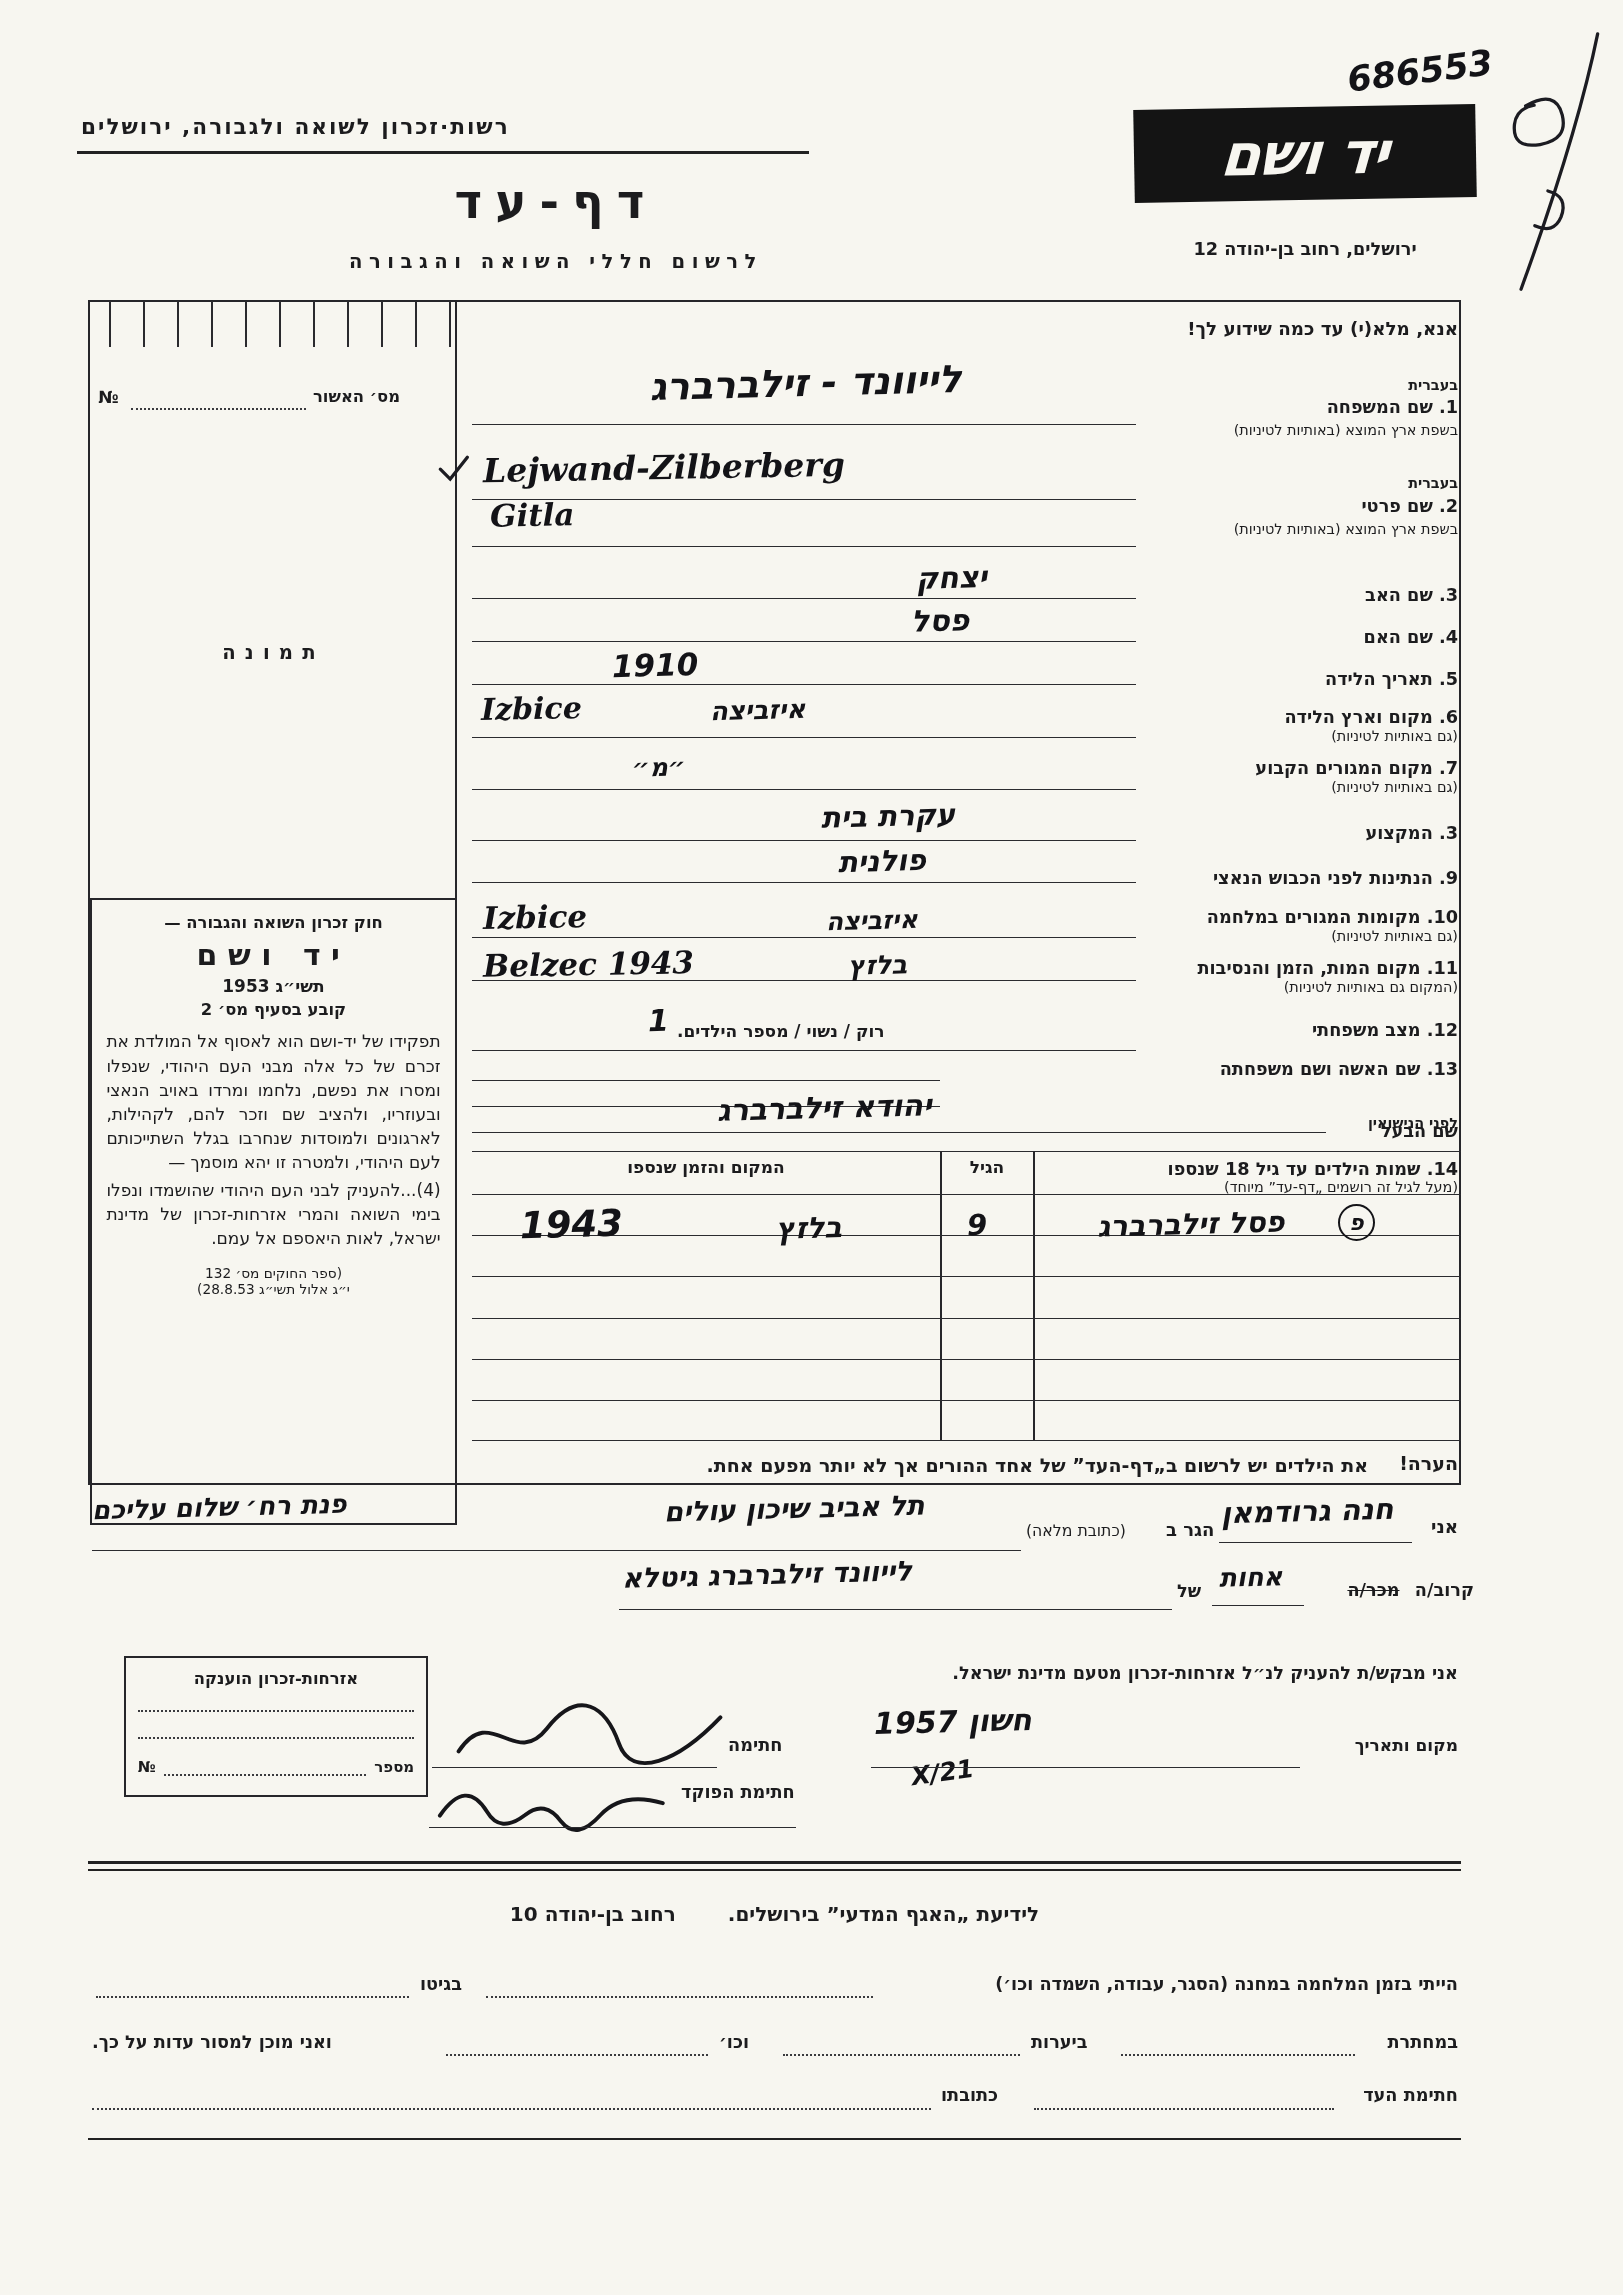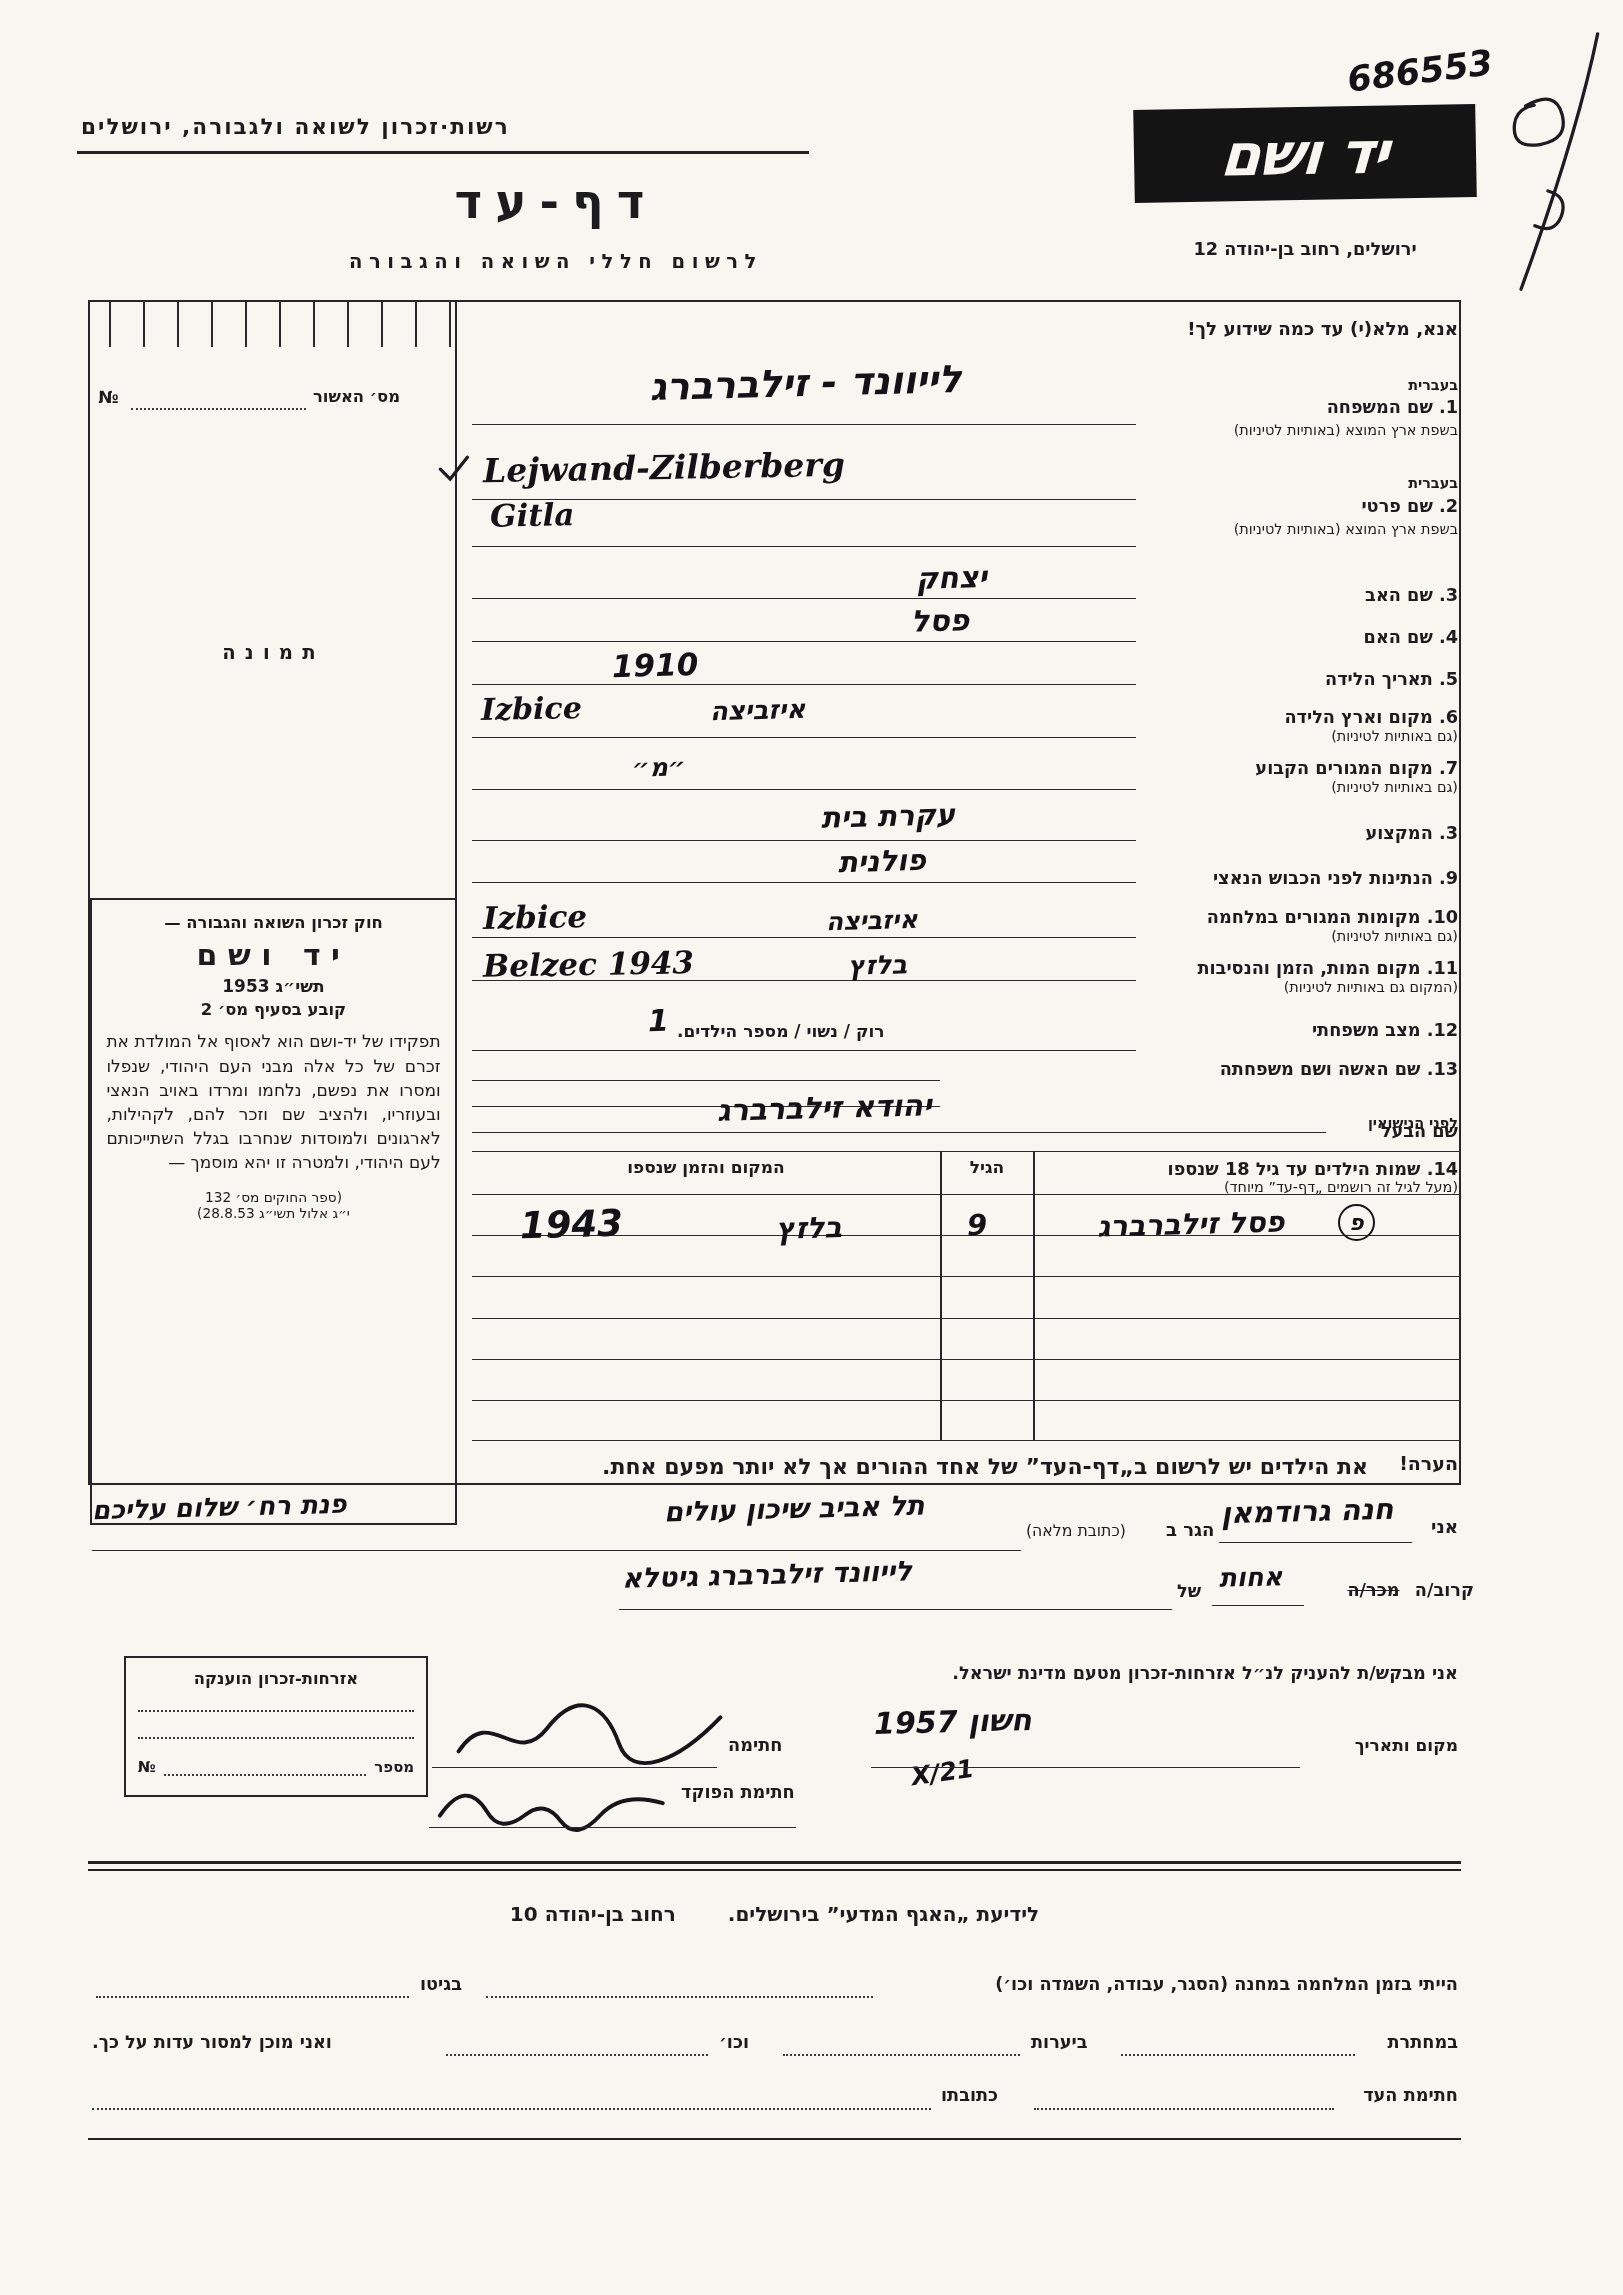--- a/index.html
+++ b/index.html
@@ -58,20 +58,21 @@
   <div class="abs center" style="left:92px;top:641px;width:363px;font-size:19.6px;font-weight:700;letter-spacing:9.2px;">תמונה</div>
 
   <div class="vln" style="left:455px;top:300px;height:598px;"></div>
 
   <div class="bx" style="left:90px;top:898px;width:367px;height:627px;padding:13px 14.4px;text-align:center;">
     <div style="font-size:16.4px;font-weight:700;">חוק זכרון השואה והגבורה —</div>
     <div style="font-size:30px;font-weight:700;letter-spacing:10.5px;margin-top:5.2px;">יד ושם</div>
     <div style="font-size:17px;font-weight:700;margin-top:3.9px;">תשי״ג 1953</div>
     <div style="font-size:16.4px;font-weight:700;margin-top:3.9px;margin-bottom:10.5px;">קובע בסעיף מס׳ 2</div>
     <div style="font-size:17px;line-height:1.42;text-align:justify;">תפקידו של יד-ושם הוא לאסוף אל המולדת את זכרם של כל אלה מבני העם היהודי, שנפלו ומסרו את נפשם, נלחמו ומרדו באויב הנאצי ובעוזריו, ולהציב שם וזכר להם, לקהילות, לארגונים ולמוסדות שנחרבו בגלל השתייכותם לעם היהודי, ולמטרה זו יהא מוסמך —</div>
+    <div style="font-size:17px;line-height:1.42;text-align:justify;margin-top:3.9px;">(4)...להעניק לבני העם היהודי שהושמדו ונפלו בימי השואה והמרי אזרחות-זכרון של מדינת ישראל, לאות היאספם אל עמם.</div>
     <div style="font-size:13.7px;margin-top:14.4px;">(ספר החוקים מס׳ 132</div>
     <div style="font-size:13.7px;">י״ג אלול תשי״ג 28.8.53)</div>
   </div>
 
   <div class="lbl" style="right:165px;top:318px;font-size:18.3px;">אנא, מלא(י) עד כמה שידוע לך!</div>
 
   <div class="sub" style="right:165px;top:377px;font-weight:700;">בעברית</div>
   <div class="lbl" style="right:165px;top:397px;">1. שם המשפחה</div>
   <div class="sub" style="right:165px;top:422px;">בשפת ארץ המוצא (באותיות לטיניות)</div>
 
@@ -160,21 +161,21 @@
   <div class="ln" style="left:472px;top:1440px;width:989px;"></div>
 
   <div class="hw" style="left:520px;top:1203px;font-size:37px;">1943</div>
   <div class="hw" style="left:776px;top:1211px;font-size:29px;">בלזץ</div>
   <div class="hw" style="left:967px;top:1208px;font-size:29px;">9</div>
   <div class="hw center" style="left:1047px;top:1207px;width:288px;font-size:29px;">פסל זילברברג</div>
   <div class="abs center" style="left:1338px;top:1204px;width:37px;height:37px;border:2px solid #141418;border-radius:50%;
               font-size:22px;font-style:italic;font-weight:600;line-height:34px;color:#131317;">פ</div>
 
   <div class="abs" style="right:165px;top:1452px;font-size:19px;font-weight:700;">הערה!</div>
-  <div class="abs" style="right:255px;top:1454px;font-size:22px;font-weight:700;white-space:nowrap;">את הילדים יש לרשום ב„דף-העד” של אחד ההורים אך לא יותר מפעם אחת.</div>
+  <div class="abs" style="right:255px;top:1454px;font-size:19px;font-weight:700;white-space:nowrap;">את הילדים יש לרשום ב„דף-העד” של אחד ההורים אך לא יותר מפעם אחת.</div>
 
   <div class="hw" style="left:92px;top:1492px;font-size:26px;">פנת רח׳ שלום עליכם</div>
   <div class="abs" style="right:165px;top:1516px;font-size:18.3px;font-weight:700;">אני</div>
   <div class="hw" style="left:1221px;top:1494px;font-size:29px;">חנה גרודמאן</div>
   <div class="ln" style="left:1219px;top:1542px;width:193px;"></div>
   <div class="abs" style="left:1166px;top:1519px;font-size:18px;font-weight:700;white-space:nowrap;">הגר ב</div>
   <div class="abs" style="left:1026px;top:1521px;font-size:15.7px;white-space:nowrap;">(כתובת מלאה)</div>
   <div class="hw" style="left:664px;top:1492px;font-size:27.5px;">תל אביב שיכון עולים</div>
   <div class="ln" style="left:92px;top:1550px;width:929px;"></div>
 

